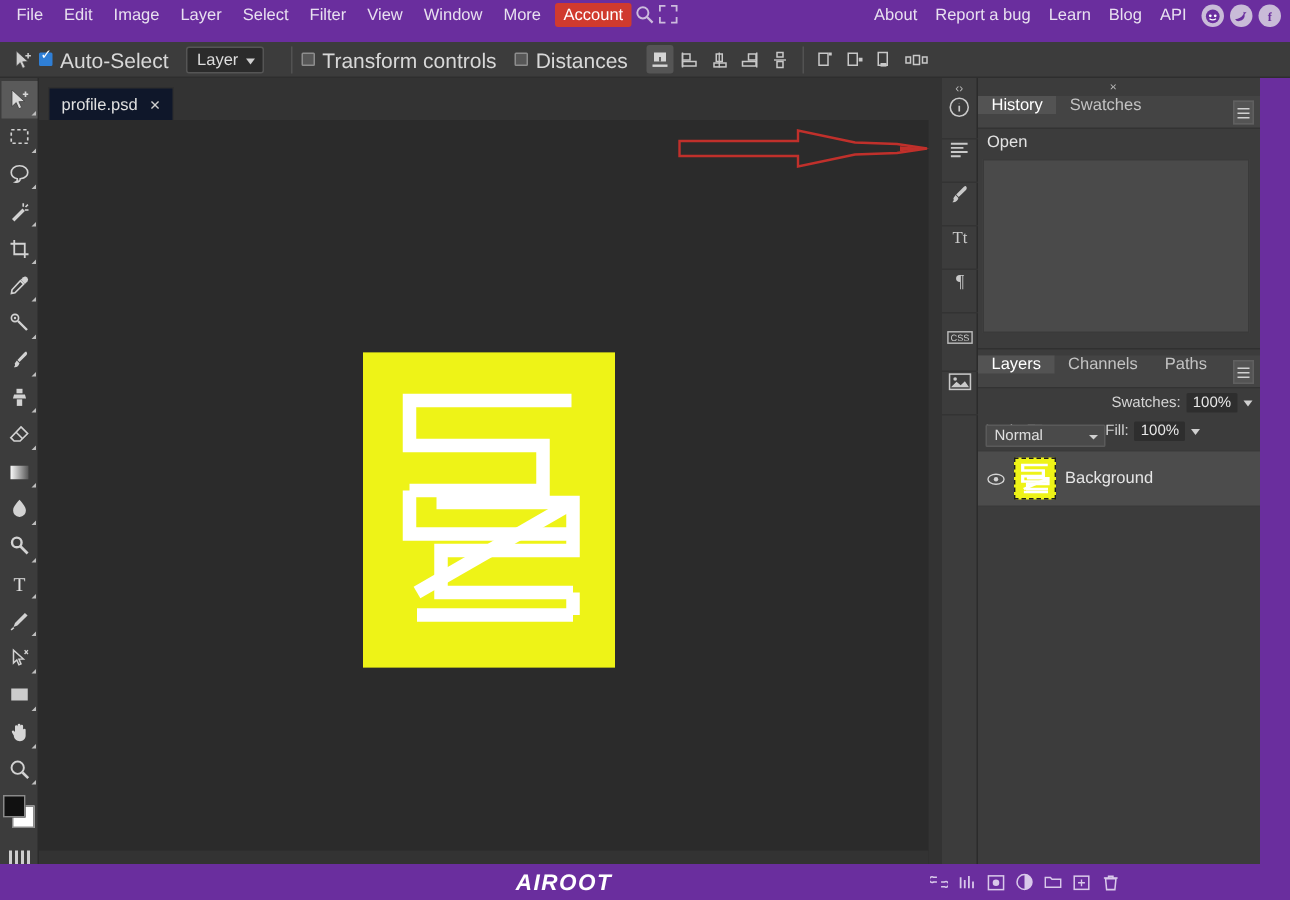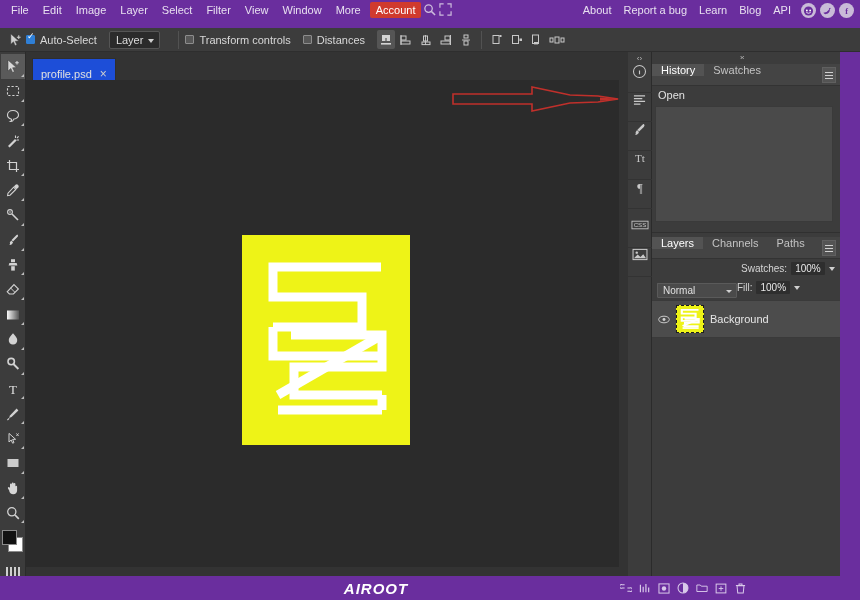--- a/index.html
+++ b/index.html
@@ -48,21 +48,21 @@
   }
   .sep{ width:1px; height:18px; background:#525252; margin:0 6px; }
   .cb{
     width:9px; height:9px; border:1px solid #8d8d8d; background:#575757; display:inline-block;
     margin-right:5px; vertical-align:-1px; border-radius:1px;
   }
   .cb.on{ background:#2f7fd6; border-color:#2f7fd6; position:relative;}
   .cb.on:after{
     content:"✓"; position:absolute; left:0px; top:-4px; color:#fff; font-size:9px; line-height:9px;
   }
-  .opt-label{ color:#d8d8d8; font-size:11px; white-space:nowrap; }
+  .opt-label{ color:#d8d8d8; font-size:14px; white-space:nowrap; }
   .opt-check{ display:flex; align-items:center; margin-right:12px; cursor:default;}
   .dropdown{
     background:#2b2b2b; border:1px solid #555; color:#ddd; font-size:11px;
     height:18px; padding:0 16px 0 6px; display:flex; align-items:center; position:relative;
     margin-right:12px; min-width:48px; border-radius:2px;
   }
   .dropdown:after{
     content:""; position:absolute; right:5px; top:7px;
     border-left:3.5px solid transparent; border-right:3.5px solid transparent;
     border-top:4px solid #cfcfcf;
@@ -94,21 +94,21 @@
   .sw-fore{ position:absolute; left:2px; top:1px; width:15px;height:15px;background:#111;border:1px solid #8a8a8a;}
   .mini-grid{ width:14px;height:9px;margin-top:8px;
     background:repeating-linear-gradient(90deg,#cfcfcf 0 2px,#3c3c3c 2px 4px);}
 
   
   .tabbar{
     position:absolute; left:26px; top:52px; width:602px; height:28px; background:#333;
     display:flex; align-items:flex-end; padding-left:6px;
   }
   .doc-tab{
-    background:#1d4ed8; height:22px; display:flex;align-items:flex-end; gap:8px;
+    background:#0f172a; height:22px; display:flex;align-items:center; gap:8px;
     padding:0 8px; font-size:11px; color:#e0e0e0; border:1px solid #2e2e2e; border-bottom:none;
   }
   .tab-close{ color:#cfcfcf; font-size:12px; line-height:1; }
 
   .canvas-area{
     position:absolute; left:26px; top:80px; width:602px; height:496px;
     background:#2b2b2b; overflow:hidden;
   }
   .artboard{
     position:absolute; left:216px; top:155px; width:168px; height:210px;

